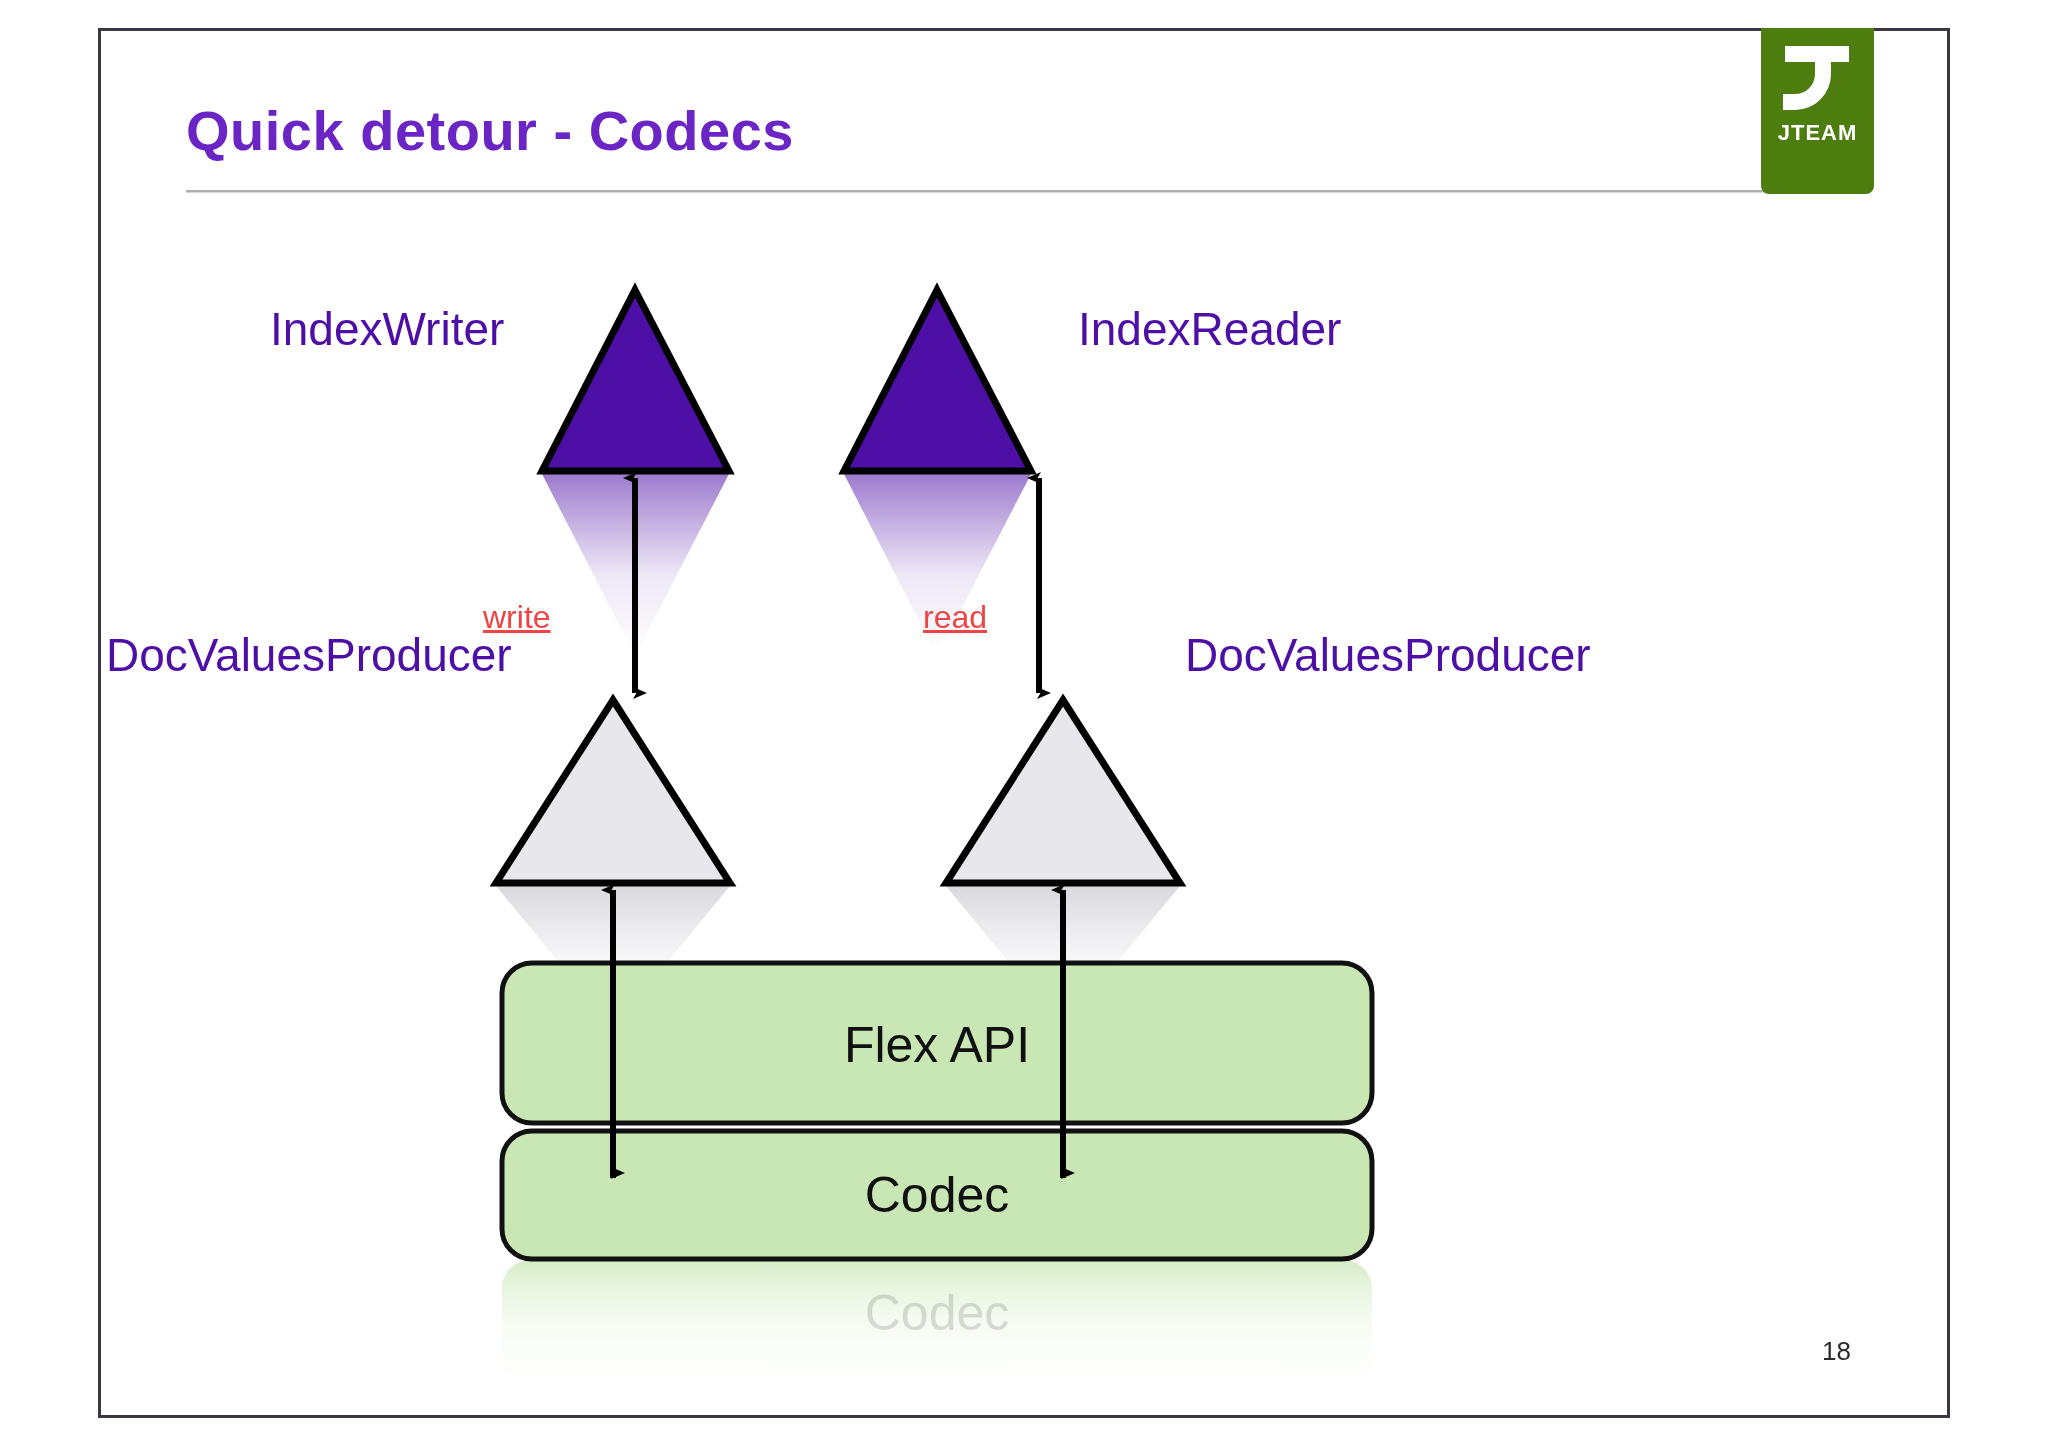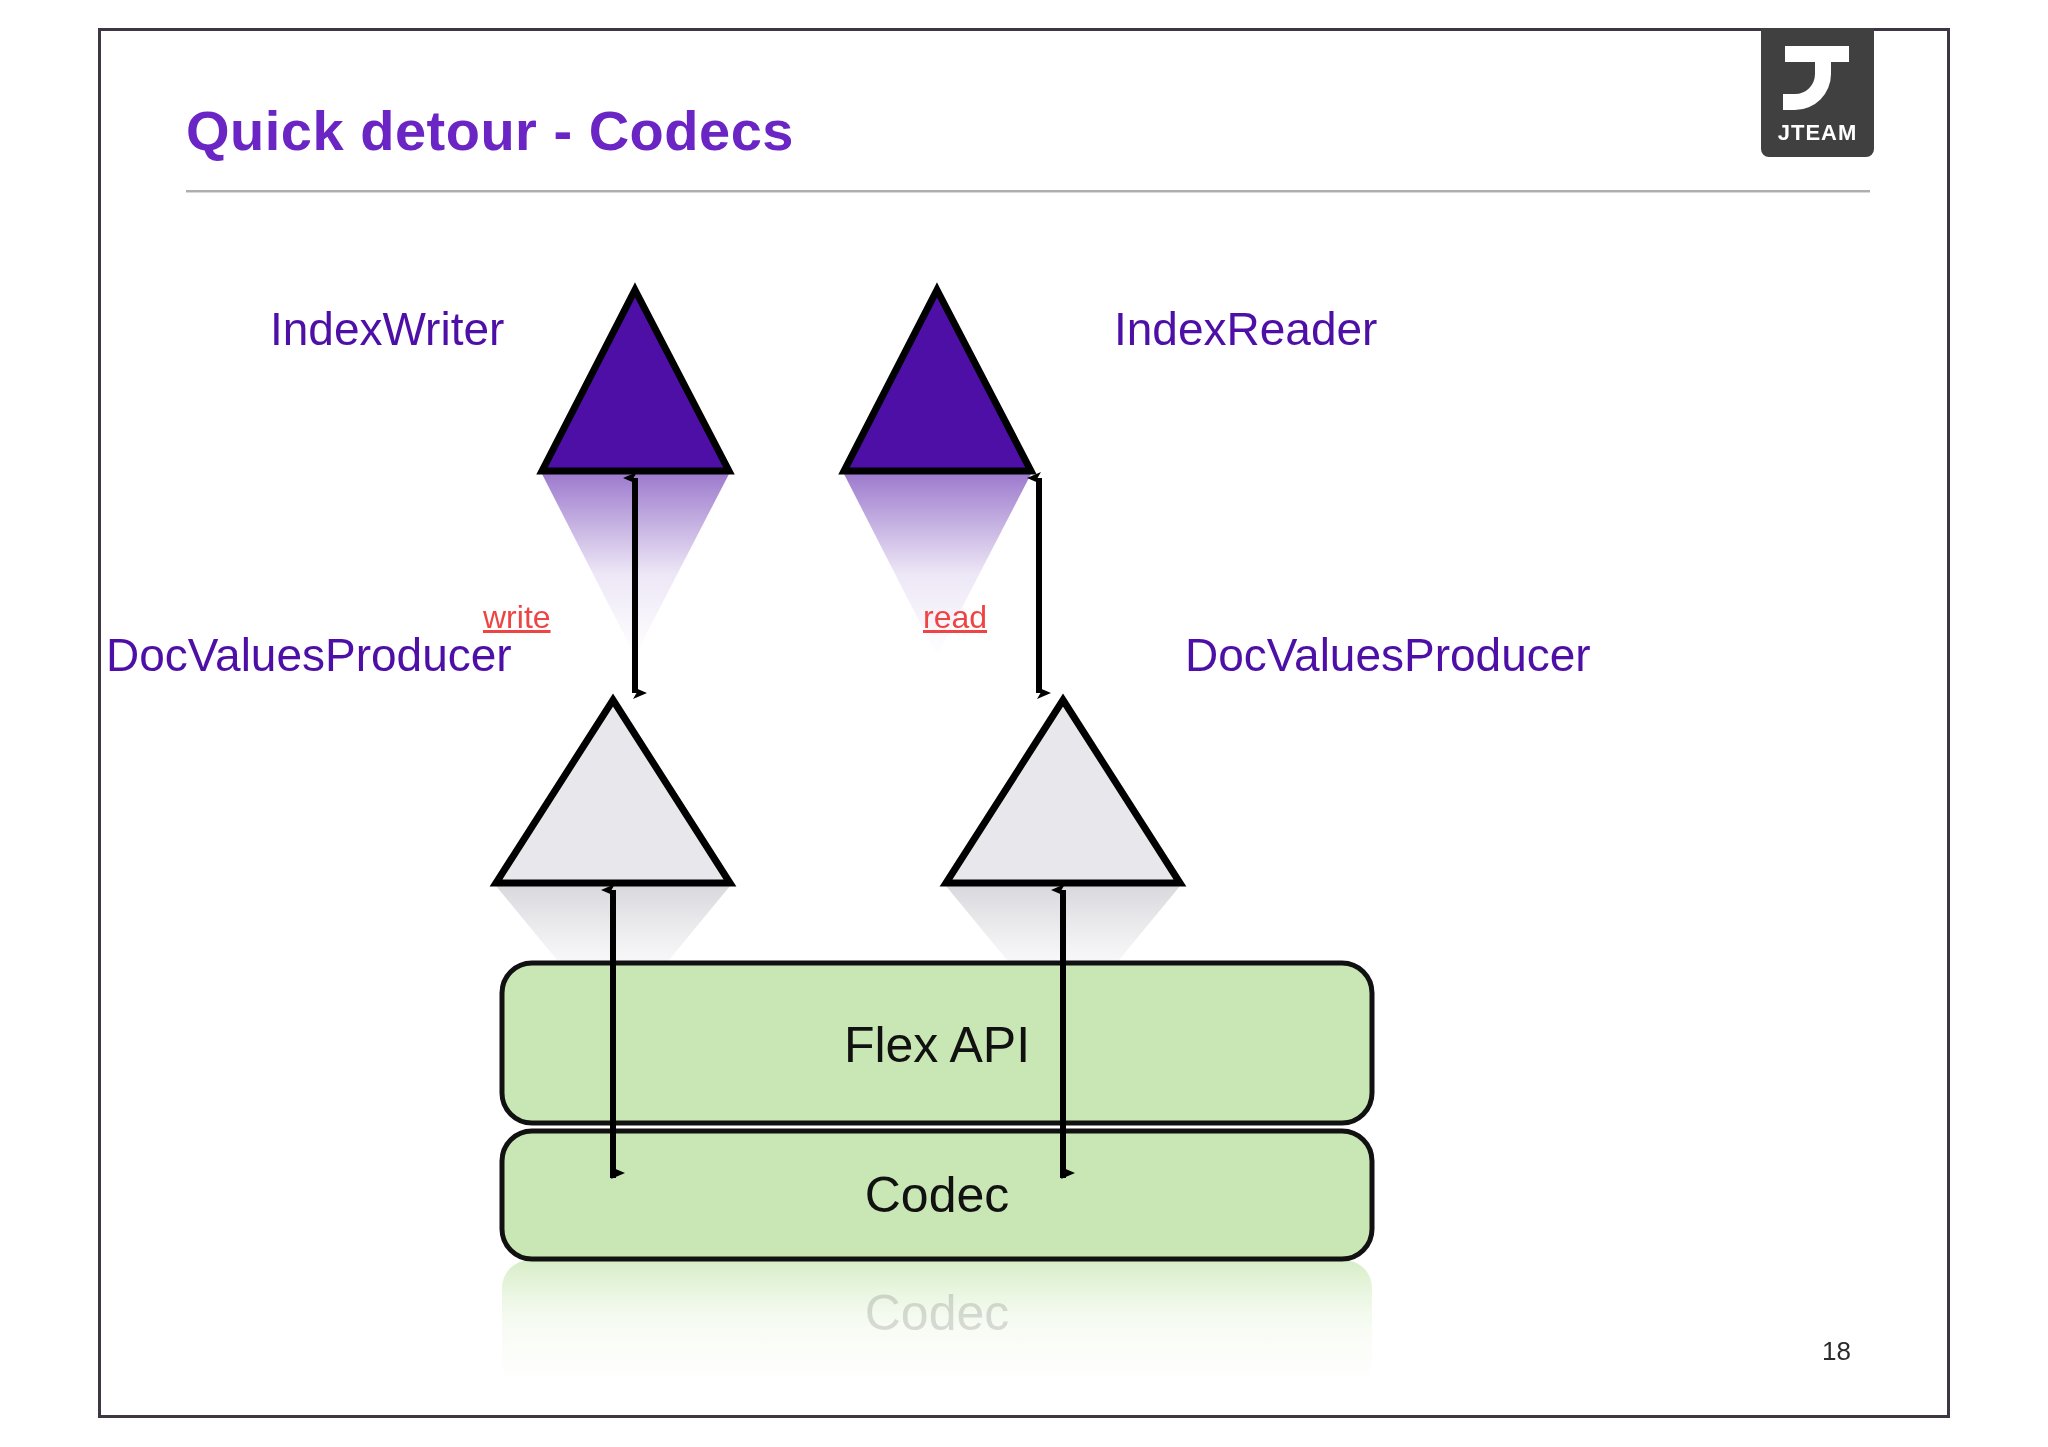--- a/index.html
+++ b/index.html
@@ -48,22 +48,22 @@
     width: 1684px;
     height: 3px;
     background: linear-gradient(to bottom, #aeaeae 0 2px, #d9d9d9 2px 3px);
   }
   
   #logo {
     position: absolute;
     left: 1761px;
     top: 28px;
     width: 113px;
-    height: 129px;
-    background: #404040;
+    height: 166px;
+    background: #4d7c0f;
     border-radius: 0 0 8px 8px;
   }
   #logo-glyph {
     position: absolute;
     left: 0; top: 10px;
     width: 113px;
     height: 78px;
   }
   #logo-word {
     position: absolute;
@@ -217,21 +217,21 @@
         <polygon points="537,262 631,443 444,443" fill="#4d0fa5" stroke="#000000" stroke-width="7" stroke-linejoin="miter"></polygon>
       </g>
       <g>
         <polygon points="839,262 933,443 746,443" fill="#4d0fa5" stroke="#000000" stroke-width="7" stroke-linejoin="miter"></polygon>
       </g>
     </svg>
 
     
     <div class="node-label" style="left:172px; top:274px;">IndexWriter</div>
 
-    <div class="node-label" style="left:980px; top:274px;margin-left:36px;">IndexReader</div>
+    <div class="node-label" style="left:980px; top:274px;">IndexReader</div>
 
     <div class="node-label" style="left:8px; top:600px;">DocValuesProducer</div>
 
     <div class="node-label" style="left:1087px; top:600px;">DocValuesProducer</div>
 
     <div class="flow-label" style="left:385px; top:571px;">write</div>
 
     <div class="flow-label" style="left:825px; top:571px;">read</div>
 
     <div class="box-label" style="left:404px; top:988px; width:870px;">Flex API</div>

